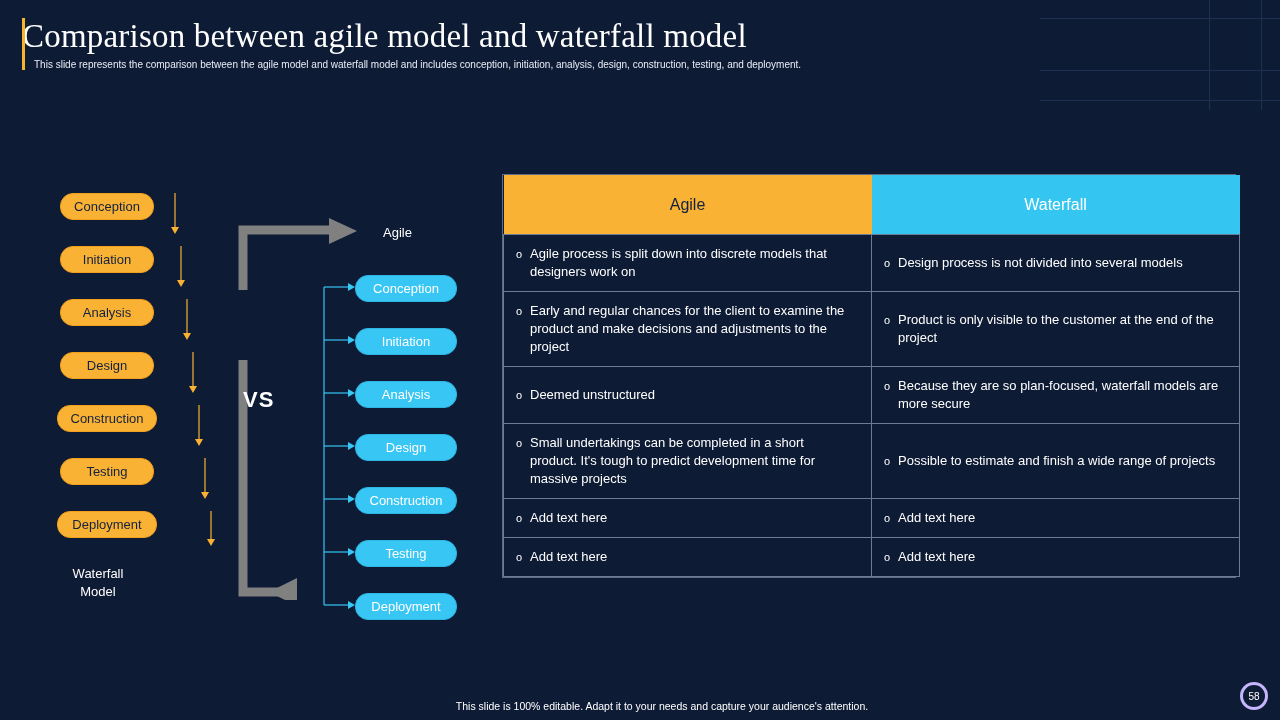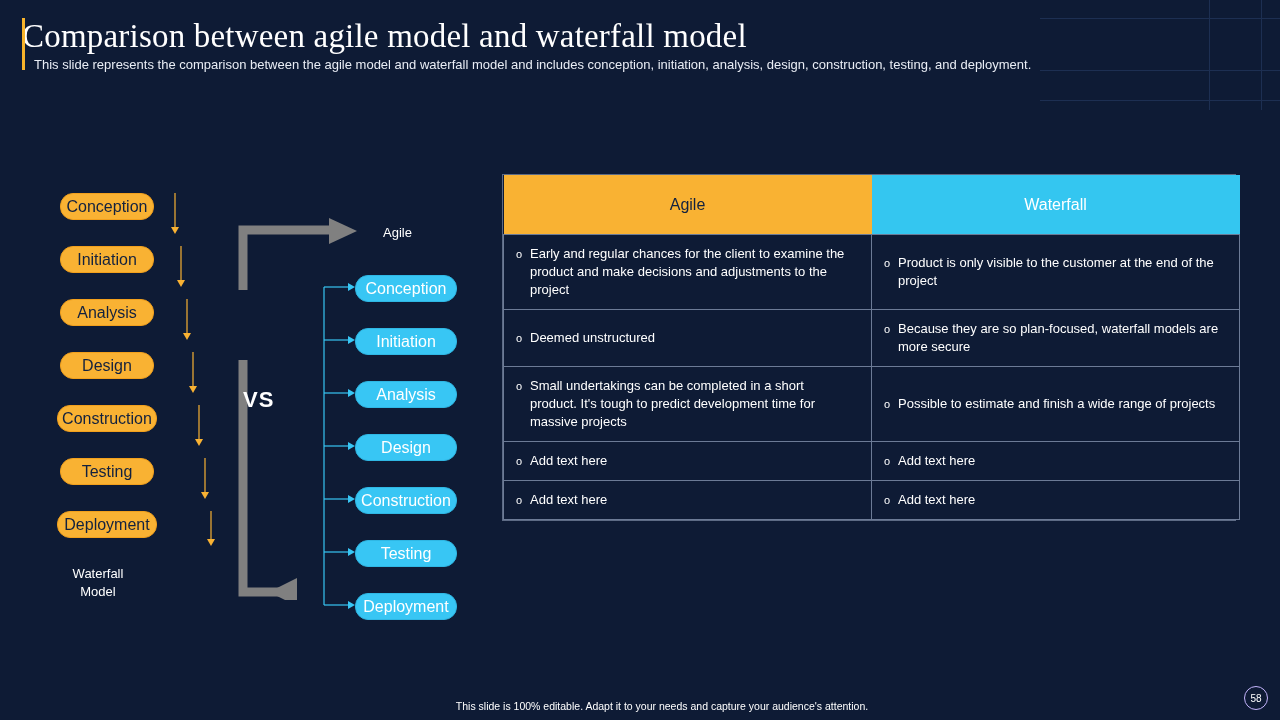--- a/index.html
+++ b/index.html
@@ -19,30 +19,30 @@
   .title-bar{position:absolute;left:22px;top:14px;}
   .title-bar .accent{position:absolute;left:0;top:4px;width:3px;height:52px;background:#f7b32b;}
   .slide-title{
     margin:0;
     font-family:"Liberation Serif", serif;
     font-size:33px;font-weight:400;color:#ffffff;line-height:44px;
     letter-spacing:.2px;
   }
   .slide-sub{
     margin:0;padding-left:12px;
-    font-size:13px;color:#e9edf5;font-weight:400;line-height:14px;
+    font-size:10px;color:#e9edf5;font-weight:400;line-height:14px;
     letter-spacing:0px;
   }
 
   
   .diagram{position:absolute;left:0;top:165px;width:480px;height:480px;}
   .pill{
     position:absolute;
     border-radius:13px;
-    font-size:16px;
+    font-size:13px;
     text-align:center;
     line-height:25px;
     height:25px;
     white-space:nowrap;
   }
   .pill.wf{background:#f9b233;color:#12213f;border:1px solid #f2a01c;}
   .pill.ag{background:#38c6f4;color:#ffffff;border:1px solid #2fb7e4;}
 
   .wf-col{position:absolute;left:60px;top:28px;}
   .ag-col{position:absolute;left:355px;top:110px;}
@@ -75,21 +75,21 @@
   .col-a{width:366px;}
   .col-b{width:366px;}
 
   .footer{
     position:absolute;left:0;right:0;bottom:8px;text-align:center;
     font-size:10.5px;color:#ffffff;padding-left:44px;
   }
   .pagebadge{
     position:absolute;right:12px;bottom:10px;
     width:22px;height:22px;border-radius:50%;
-    border:1px solid #c4b5fd;color:#ffffff;font-size:10px;
+    border:3px solid #c4b5fd;color:#ffffff;font-size:10px;
     display:flex;align-items:center;justify-content:center;
   }
 </style>
 </head>
 <body>
 
 <div class="deco">
   <div class="v" style="right:18px;"></div>
   <div class="v" style="right:70px;"></div>
   <div class="h" style="top:18px;"></div>
@@ -189,20 +189,24 @@
 <div class="table">
   <table>
     <thead>
       <tr>
         <th class="agile col-a">Agile</th>
         <th class="waterfall col-b">Waterfall</th>
       </tr>
     </thead>
     <tbody>
       <tr>
+        <td class="col-a"><span class="bullet">o</span><span class="txt">Agile process is split down into discrete models that designers work on</span></td>
+        <td class="col-b"><span class="bullet">o</span><span class="txt">Design process is not divided into several models</span></td>
+      </tr>
+      <tr>
         <td class="col-a"><span class="bullet">o</span><span class="txt">Early and regular chances for the client to examine the product and make decisions and adjustments to the project</span></td>
         <td class="col-b"><span class="bullet">o</span><span class="txt">Product is only visible to the customer at the end of the project</span></td>
       </tr>
       <tr>
         <td class="col-a"><span class="bullet">o</span><span class="txt">Deemed unstructured</span></td>
         <td class="col-b"><span class="bullet">o</span><span class="txt">Because they are so plan-focused, waterfall models are more secure</span></td>
       </tr>
       <tr>
         <td class="col-a"><span class="bullet">o</span><span class="txt">Small undertakings can be completed in a short product. It's tough to predict development time for massive projects</span></td>
         <td class="col-b"><span class="bullet">o</span><span class="txt">Possible to estimate and finish a wide range of projects</span></td>

